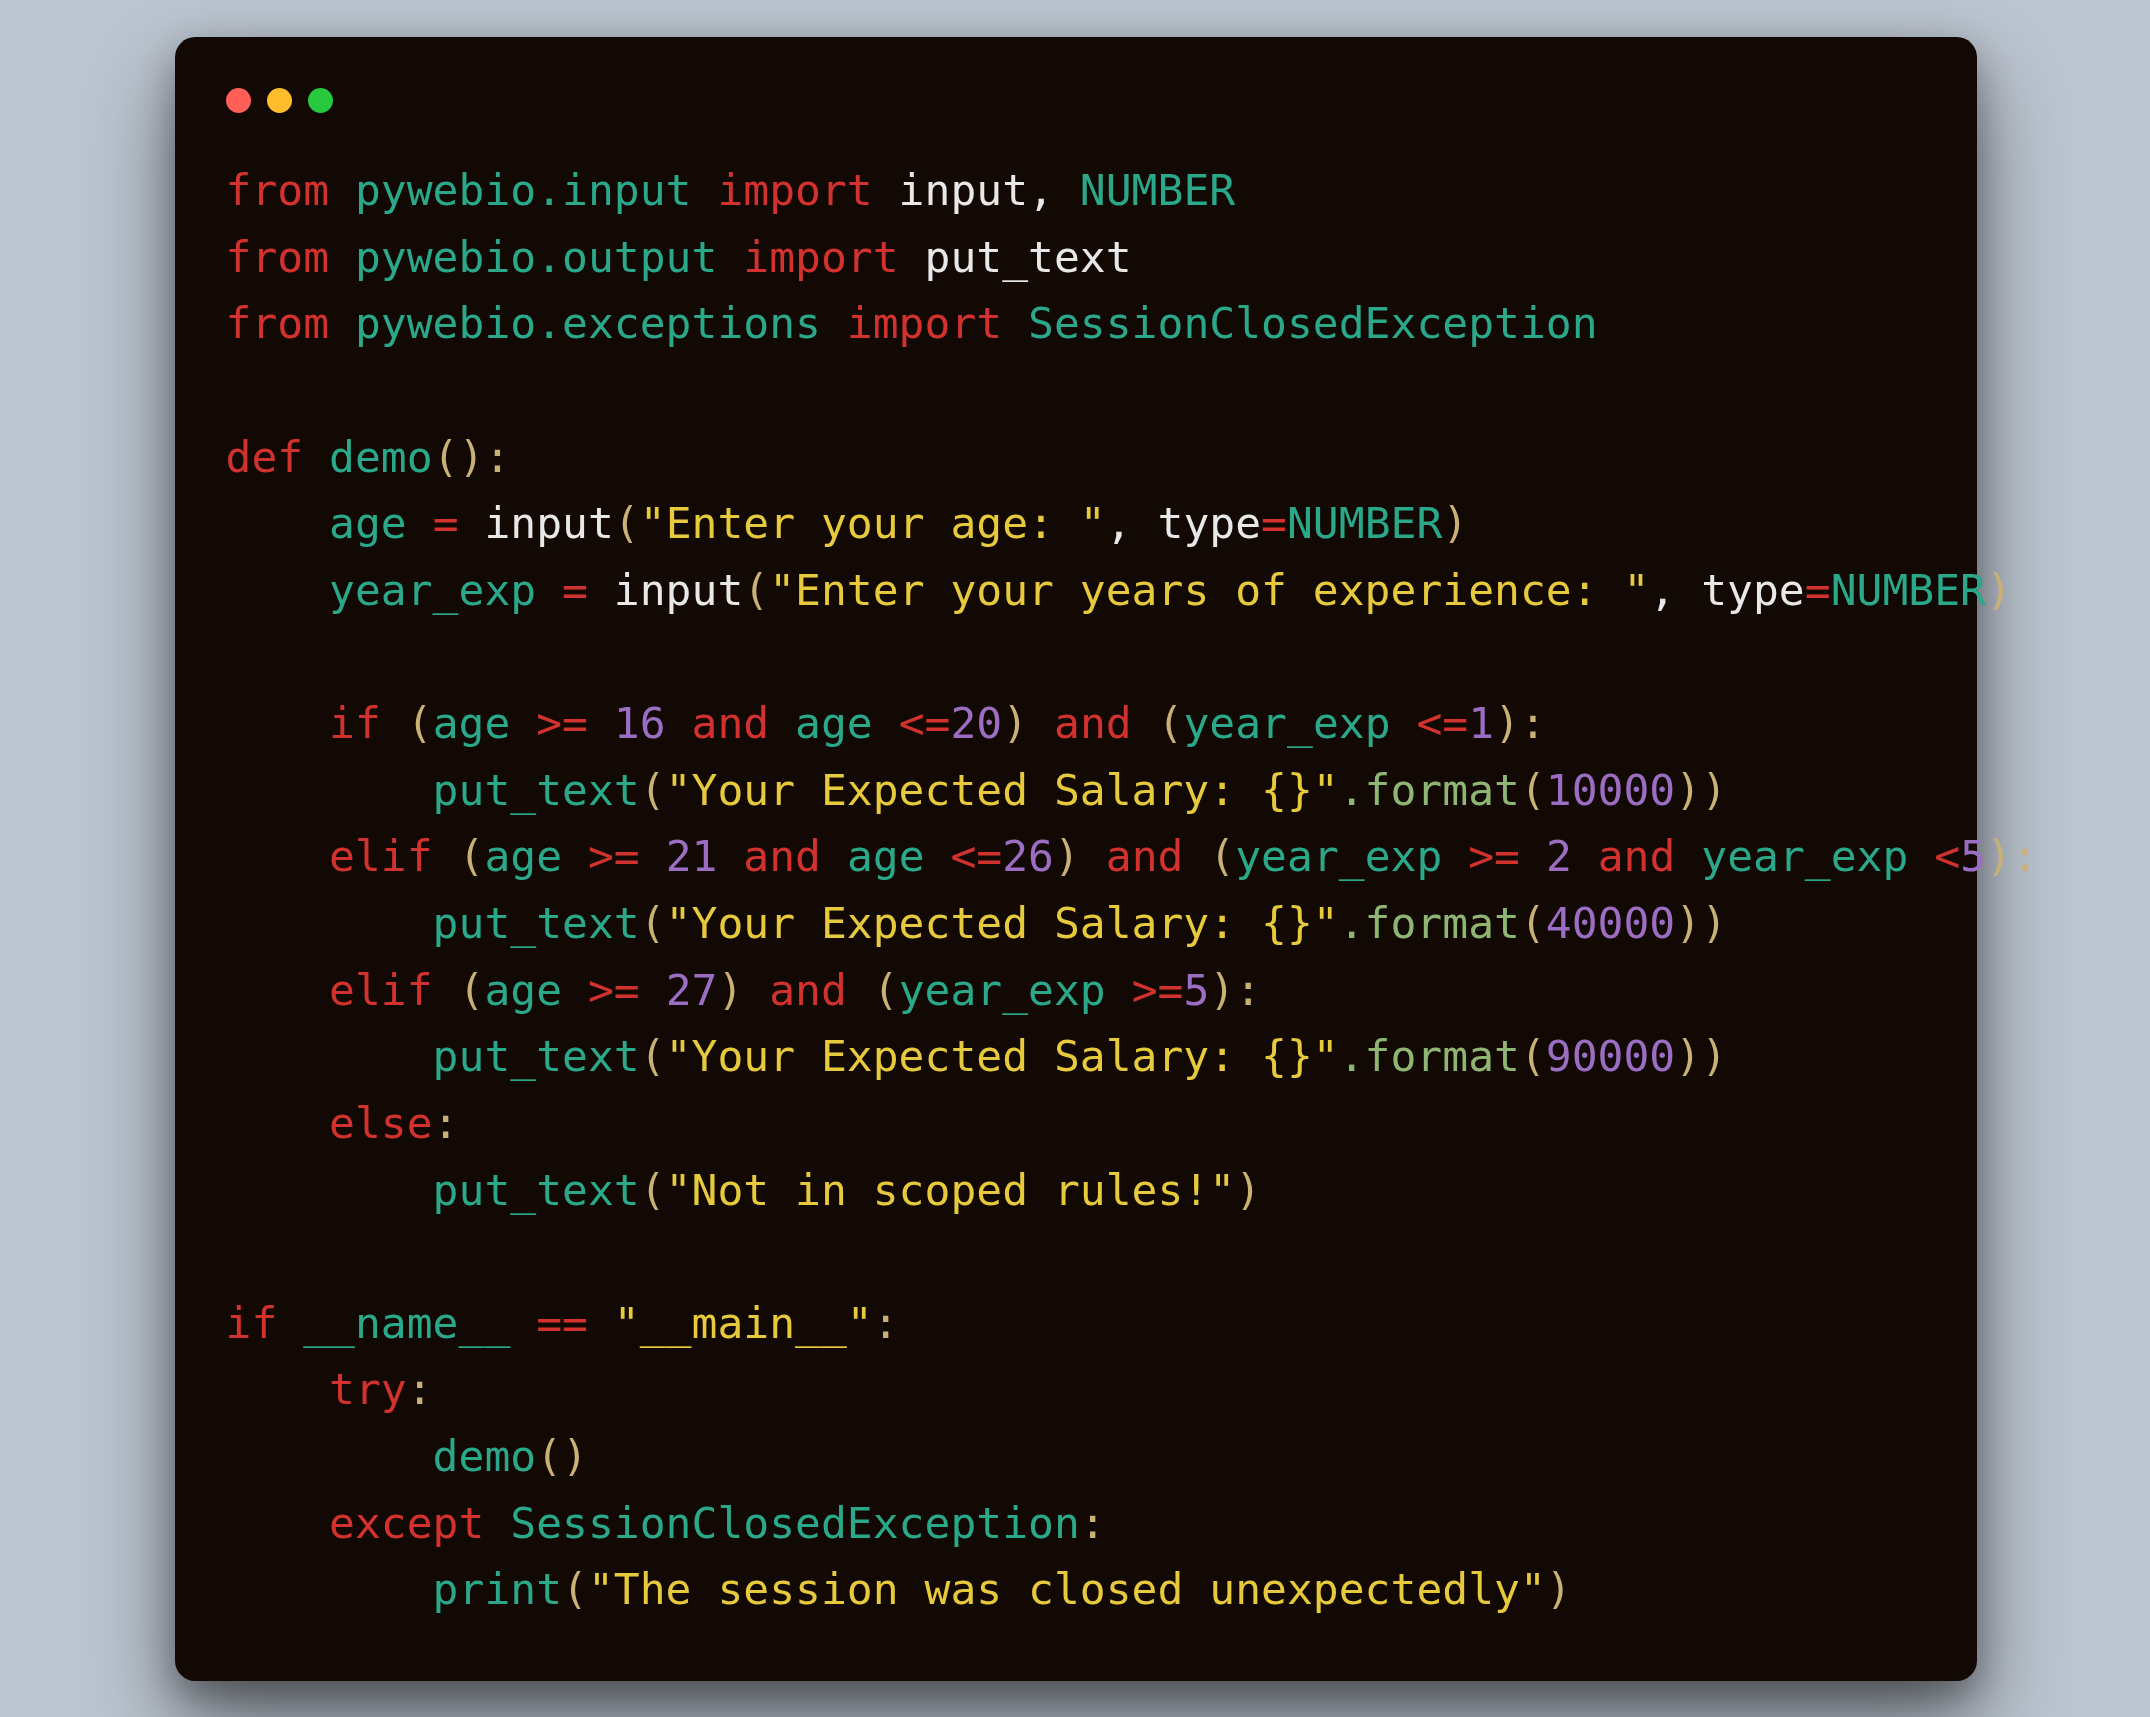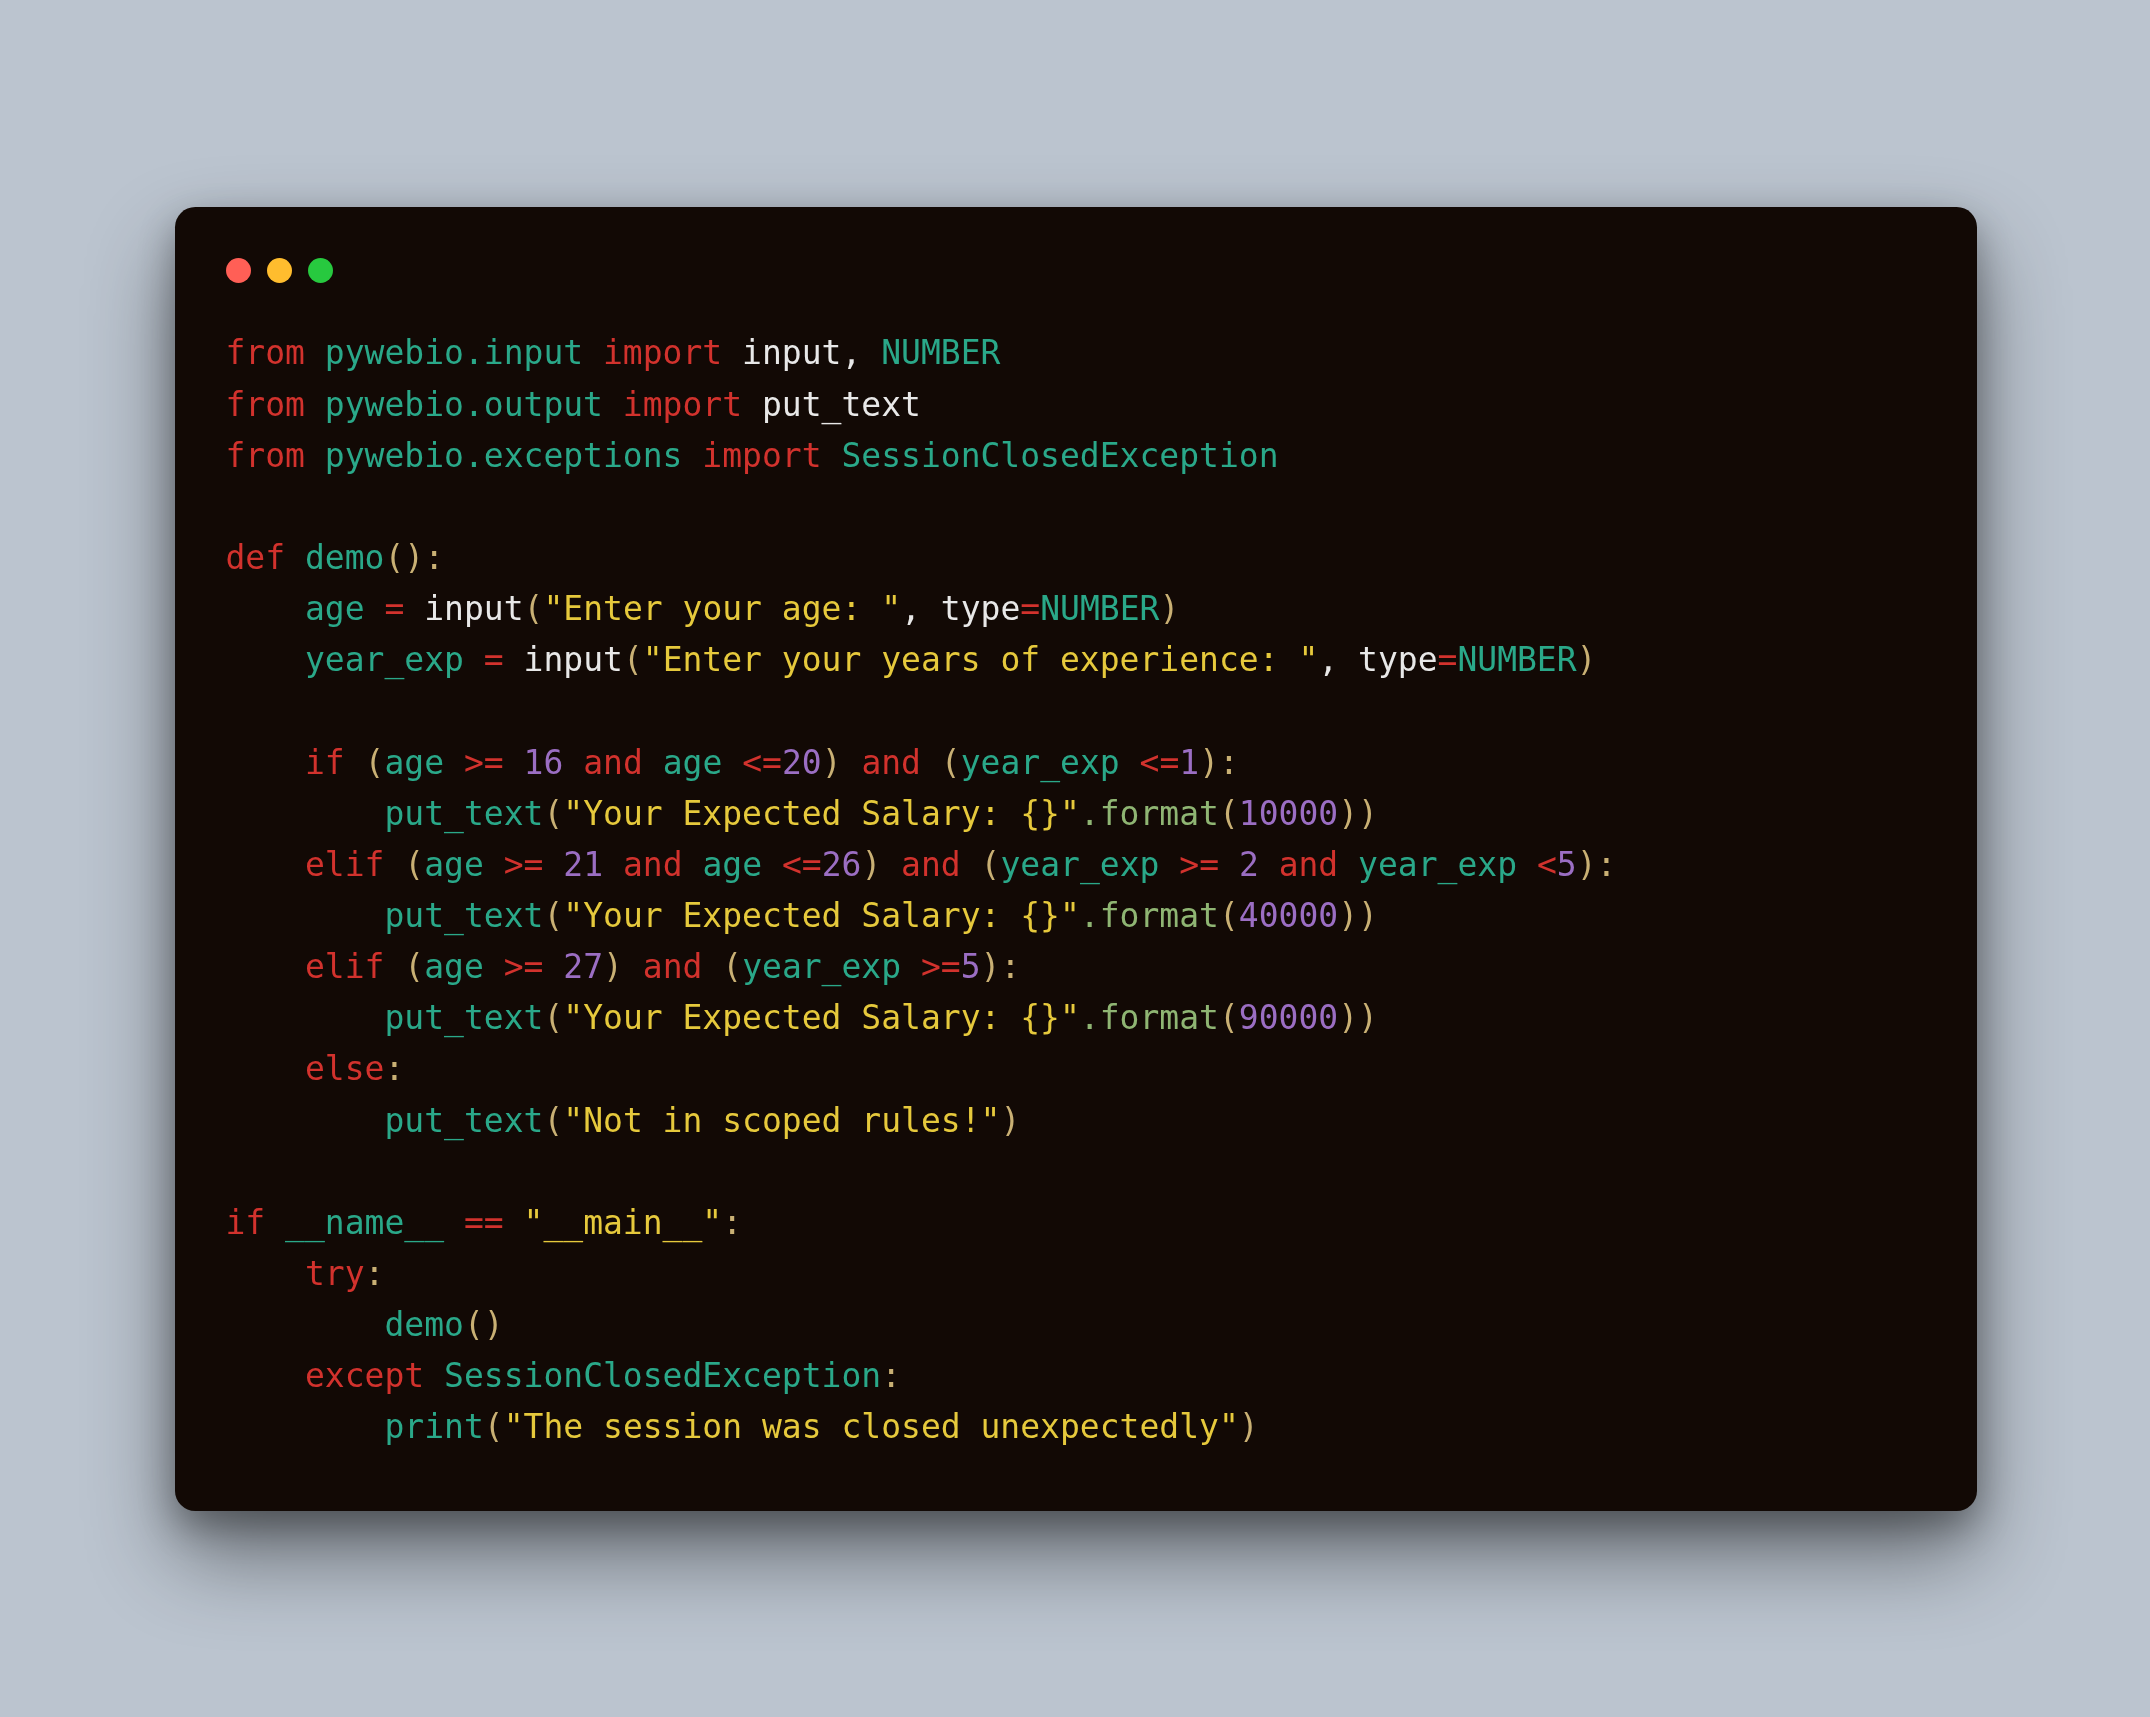--- a/index.html
+++ b/index.html
@@ -26,21 +26,21 @@
   }
   .dot {
     width: 25px;
     height: 25px;
     border-radius: 50%;
   }
   .dot.red    { background: #ff5f56; }
   .dot.yellow { background: #ffbd2e; }
   .dot.green  { background: #27c93f; }
   pre.code {
-    font-size: 33px;
+    font-size: 43px;
     line-height: 1.55;
     white-space: pre;
     color: #e8e8e8;
   }
   .kw   { color: #d2322d; }         
   .mod  { color: #2aa889; }         
   .str  { color: #e6c93c; }         
   .num  { color: #9b6ec3; }         
   .par  { color: #c9b074; }         
   .op   { color: #d2322d; }         

